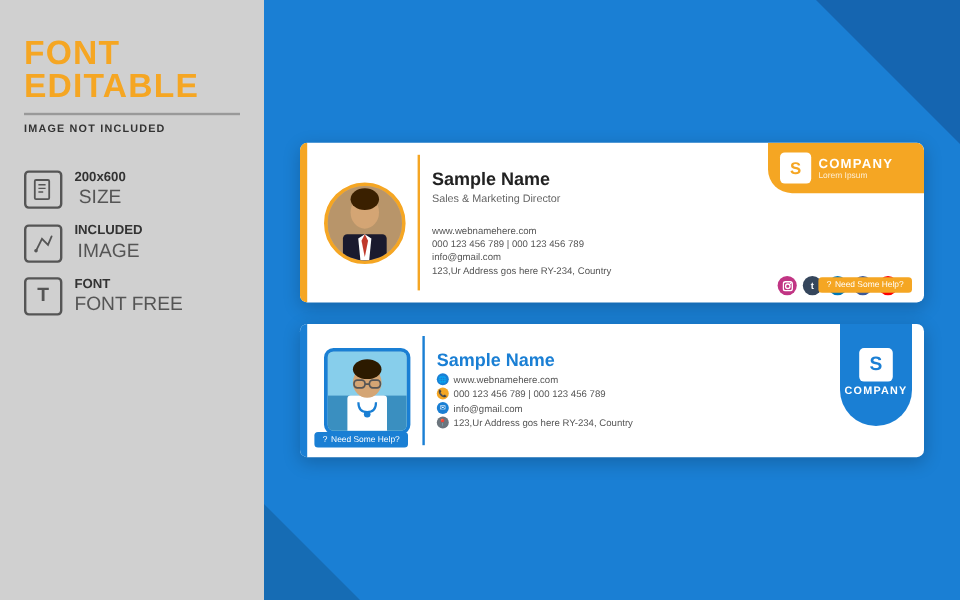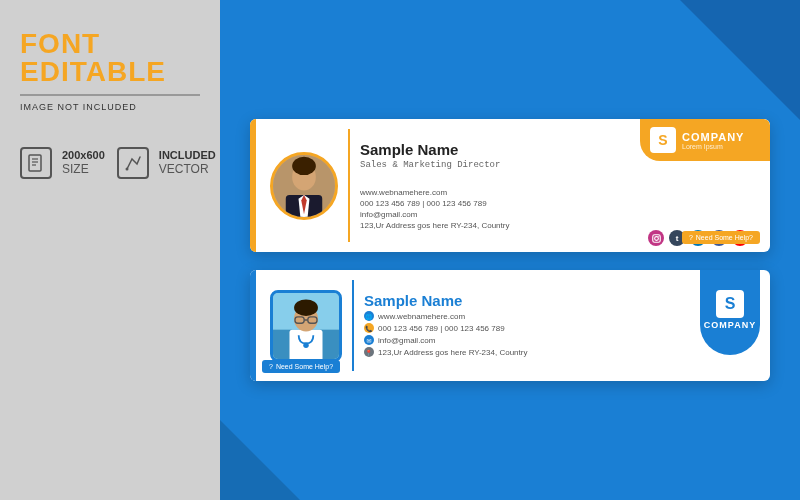--- a/index.html
+++ b/index.html
@@ -33,30 +33,31 @@
     .title-signature {
       font-size: 28px;
       font-weight: 900;
       color: #f5a623;
       line-height: 1;
       letter-spacing: 1px;
       margin-bottom: 8px;
     }
     .subtitle {
       font-size: 9px;
-      font-weight: 400;
+      font-weight: 700;
       color: #333;
       letter-spacing: 1px;
       margin-bottom: 20px;
       border-top: 2px solid #999;
       padding-top: 6px;
     }
 
     .features {
       display: flex;
+      flex-direction: column;
       gap: 12px;
       margin-top: 10px;
     }
 
     .feature-item {
       display: flex;
       align-items: center;
       gap: 10px;
     }
 
@@ -79,23 +80,24 @@
     }
 
     .feature-label {
       font-size: 11px;
       font-weight: 700;
       color: #333;
       line-height: 1.2;
     }
 
     .feature-desc {
-      font-size: 12px;
+      font-size: 16px;
       color: #555;
       line-height: 1.2;
+      text-align: center;
     }
 
     
     .right-panel {
       flex: 1;
       background: #1a7fd4;
       display: flex;
       flex-direction: column;
       align-items: center;
       justify-content: center;
@@ -171,21 +173,20 @@
       font-size: 15px;
       font-weight: 800;
       color: #222;
       margin-bottom: 2px;
     }
 
     .sig-title {
       font-size: 9px;
       color: #666;
       margin-bottom: 18px;
-      font-family: Liberation Mono, monospace;
     }
 
     .sig-details {
       display: flex;
       flex-direction: column;
       gap: 2px;
     }
 
     .sig-detail-row {
       font-size: 8px;
@@ -453,21 +454,21 @@
 
     <div class="feature-item">
       <div class="feature-icon">
         <svg width="18" height="18" viewBox="0 0 18 18">
             <path d="M3 15 L8 5 L13 10 L16 3" fill="none" stroke="#555" stroke-width="1.5" stroke-linecap="round"></path>
             <circle cx="3" cy="15" r="1.5" fill="#555"></circle>
           </svg>
       </div>
       <div class="feature-text">
         <span class="feature-label">INCLUDED</span>
-        <span class="feature-desc">VECTOR</span>
+        <span class="feature-desc">IMAGE</span>
       </div>
     </div>
 
     <div class="feature-item">
       <div class="feature-icon">
         <span style="font-size:16px;font-weight:900;color:#555;">T</span>
       </div>
       <div class="feature-text">
         <span class="feature-label">FONT</span>
         <span class="feature-desc">FONT FREE</span>

